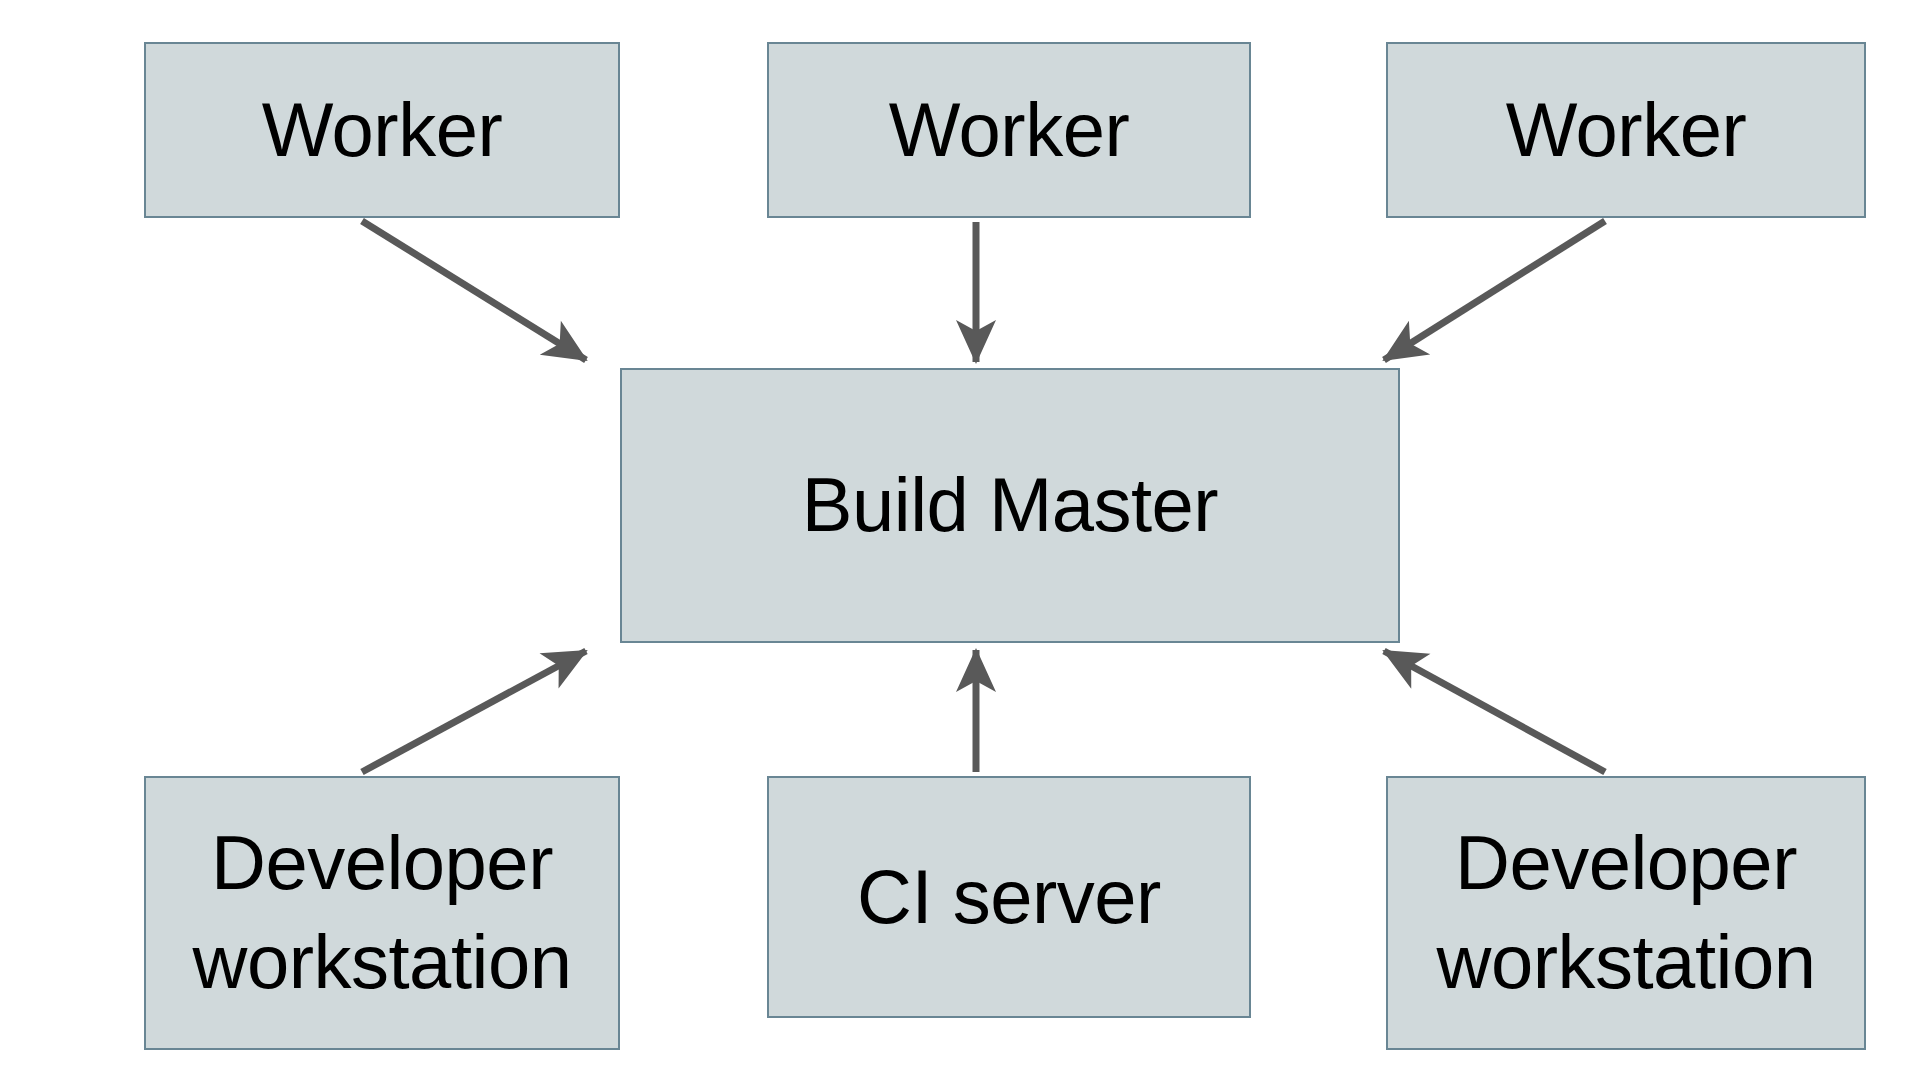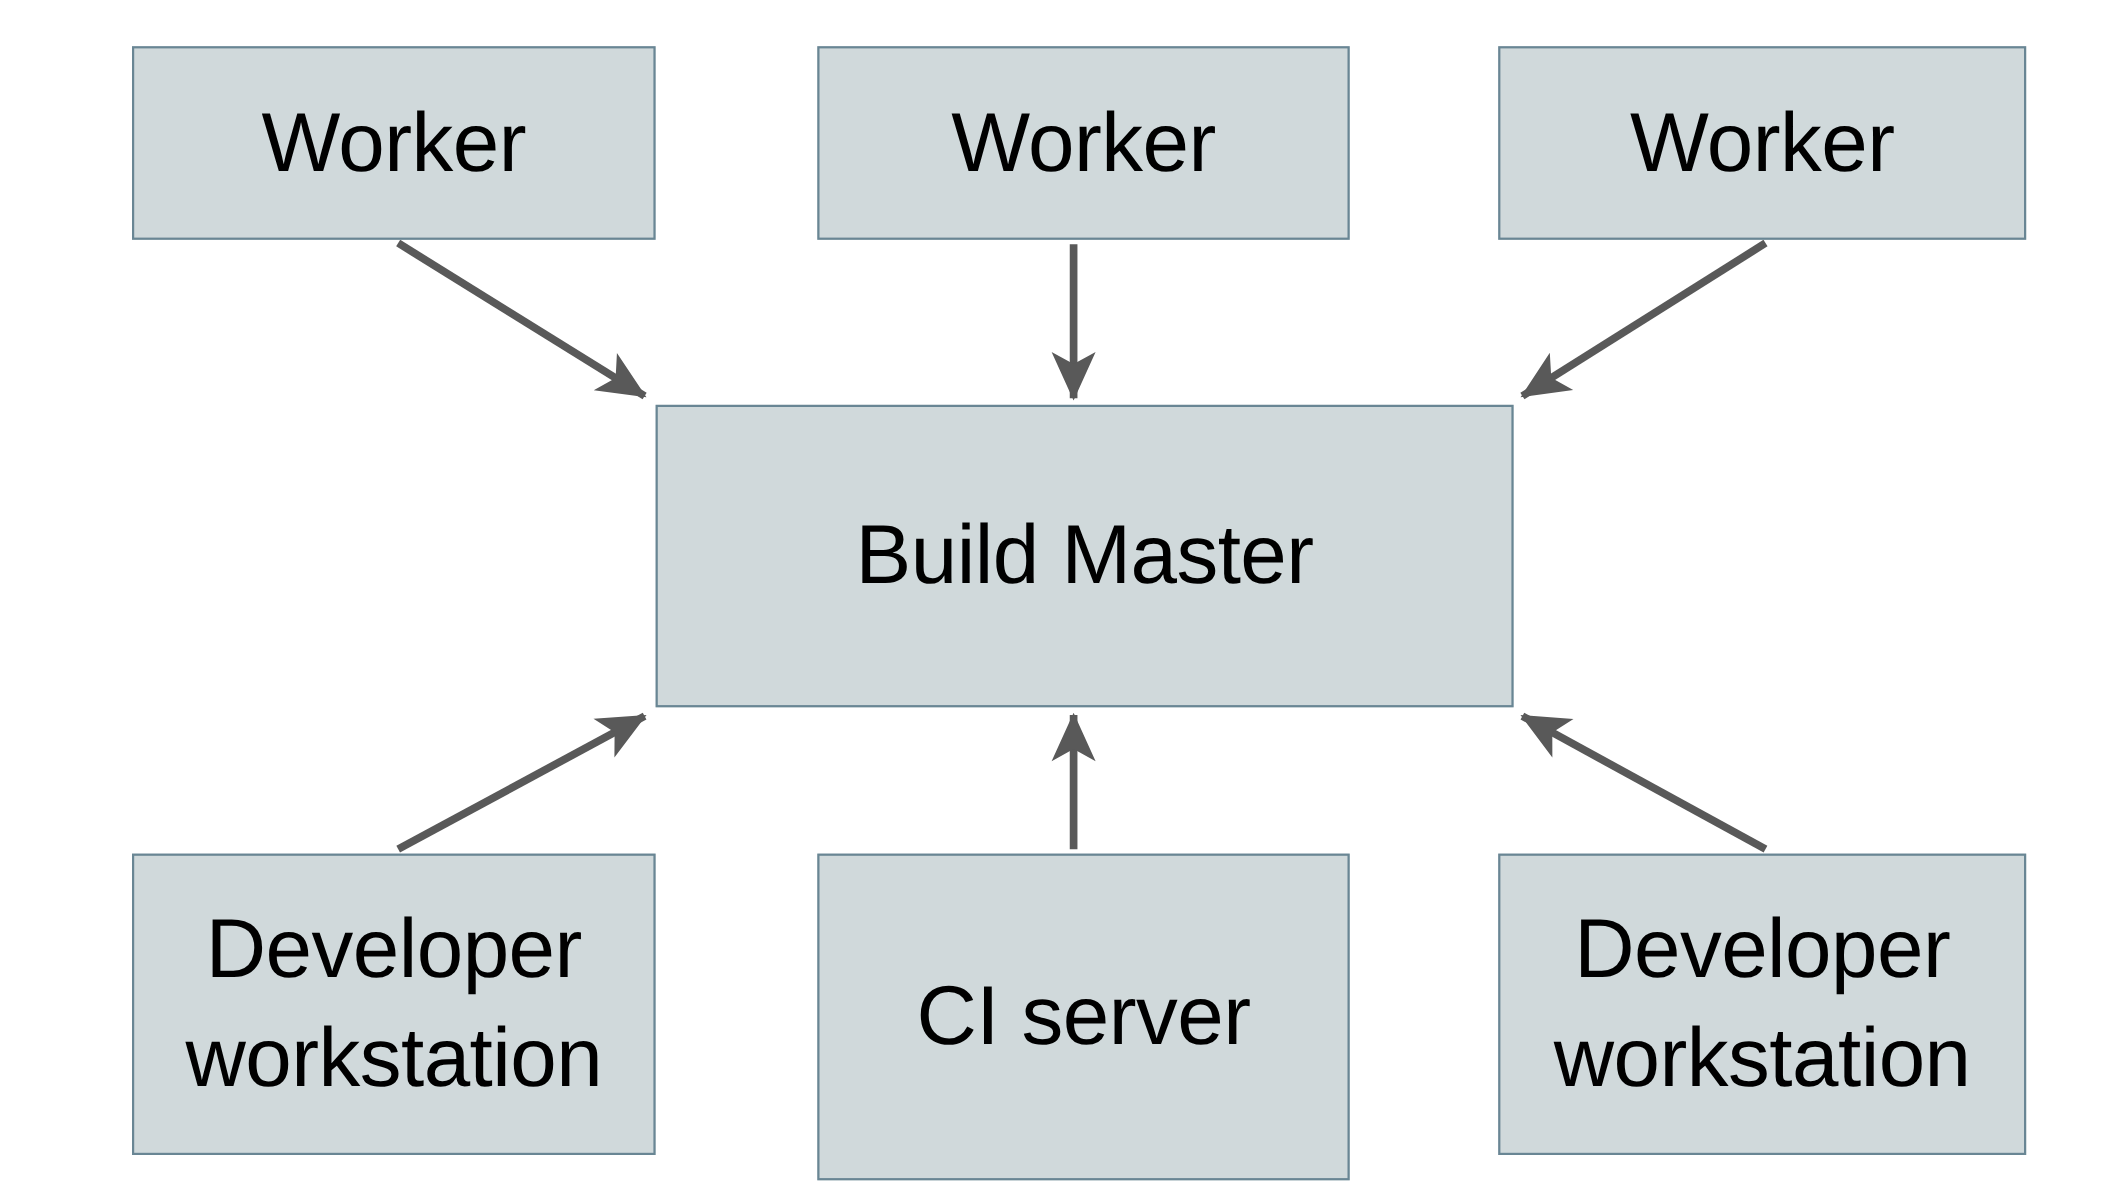--- a/index.html
+++ b/index.html
@@ -37,28 +37,29 @@
     background: var(--node-fill);
     border: 2px solid var(--node-border);
     display: flex;
     align-items: center;
     justify-content: center;
     text-align: center;
     color: var(--text);
     font-size: 76px;
     line-height: 1.3;
     letter-spacing: -0.5px;
+    margin-left: 24px;
   }
   .node span { display: block; padding: 0 20px; }
   .n-worker-1 { left: 120px;  top: 42px;  width: 476px; height: 176px; }
   .n-worker-2 { left: 743px;  top: 42px;  width: 484px; height: 176px; }
   .n-worker-3 { left: 1362px; top: 42px;  width: 480px; height: 176px; }
   .n-build-master { left: 596px; top: 368px; width: 780px; height: 275px; }
   .n-dev-left  { left: 120px;  top: 776px; width: 476px; height: 274px; }
-  .n-ci-server { left: 743px;  top: 776px; width: 484px; height: 297px; }
+  .n-ci-server { left: 743px;  top: 776px; width: 484px; height: 242px; }
   .n-dev-right { left: 1362px; top: 776px; width: 480px; height: 274px; }
 </style>
 </head>
 <body>
 
 <div class="canvas">
 
   <svg class="arrows" viewBox="0 0 1910 1090" xmlns="http://www.w3.org/2000/svg">
     <defs>
       <marker id="arrowhead" markerUnits="userSpaceOnUse" markerWidth="52" markerHeight="48" refX="44" refY="22" orient="auto">

